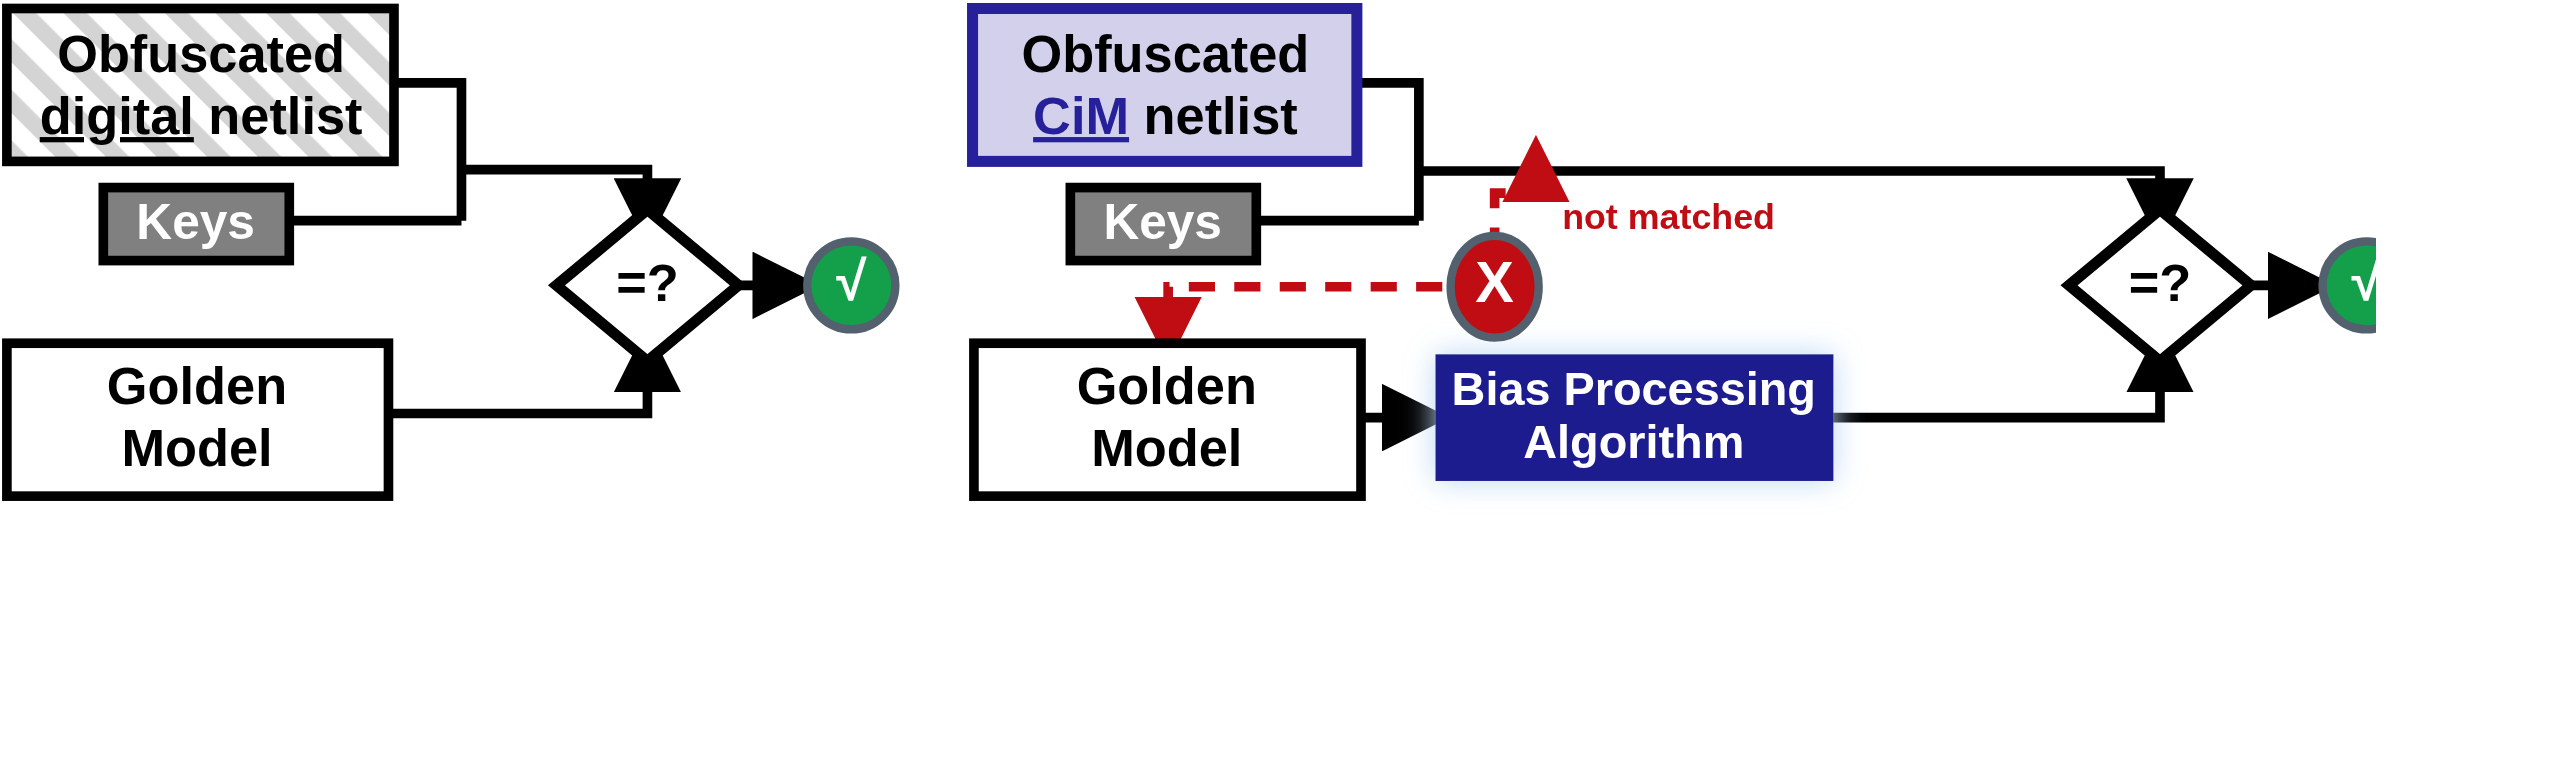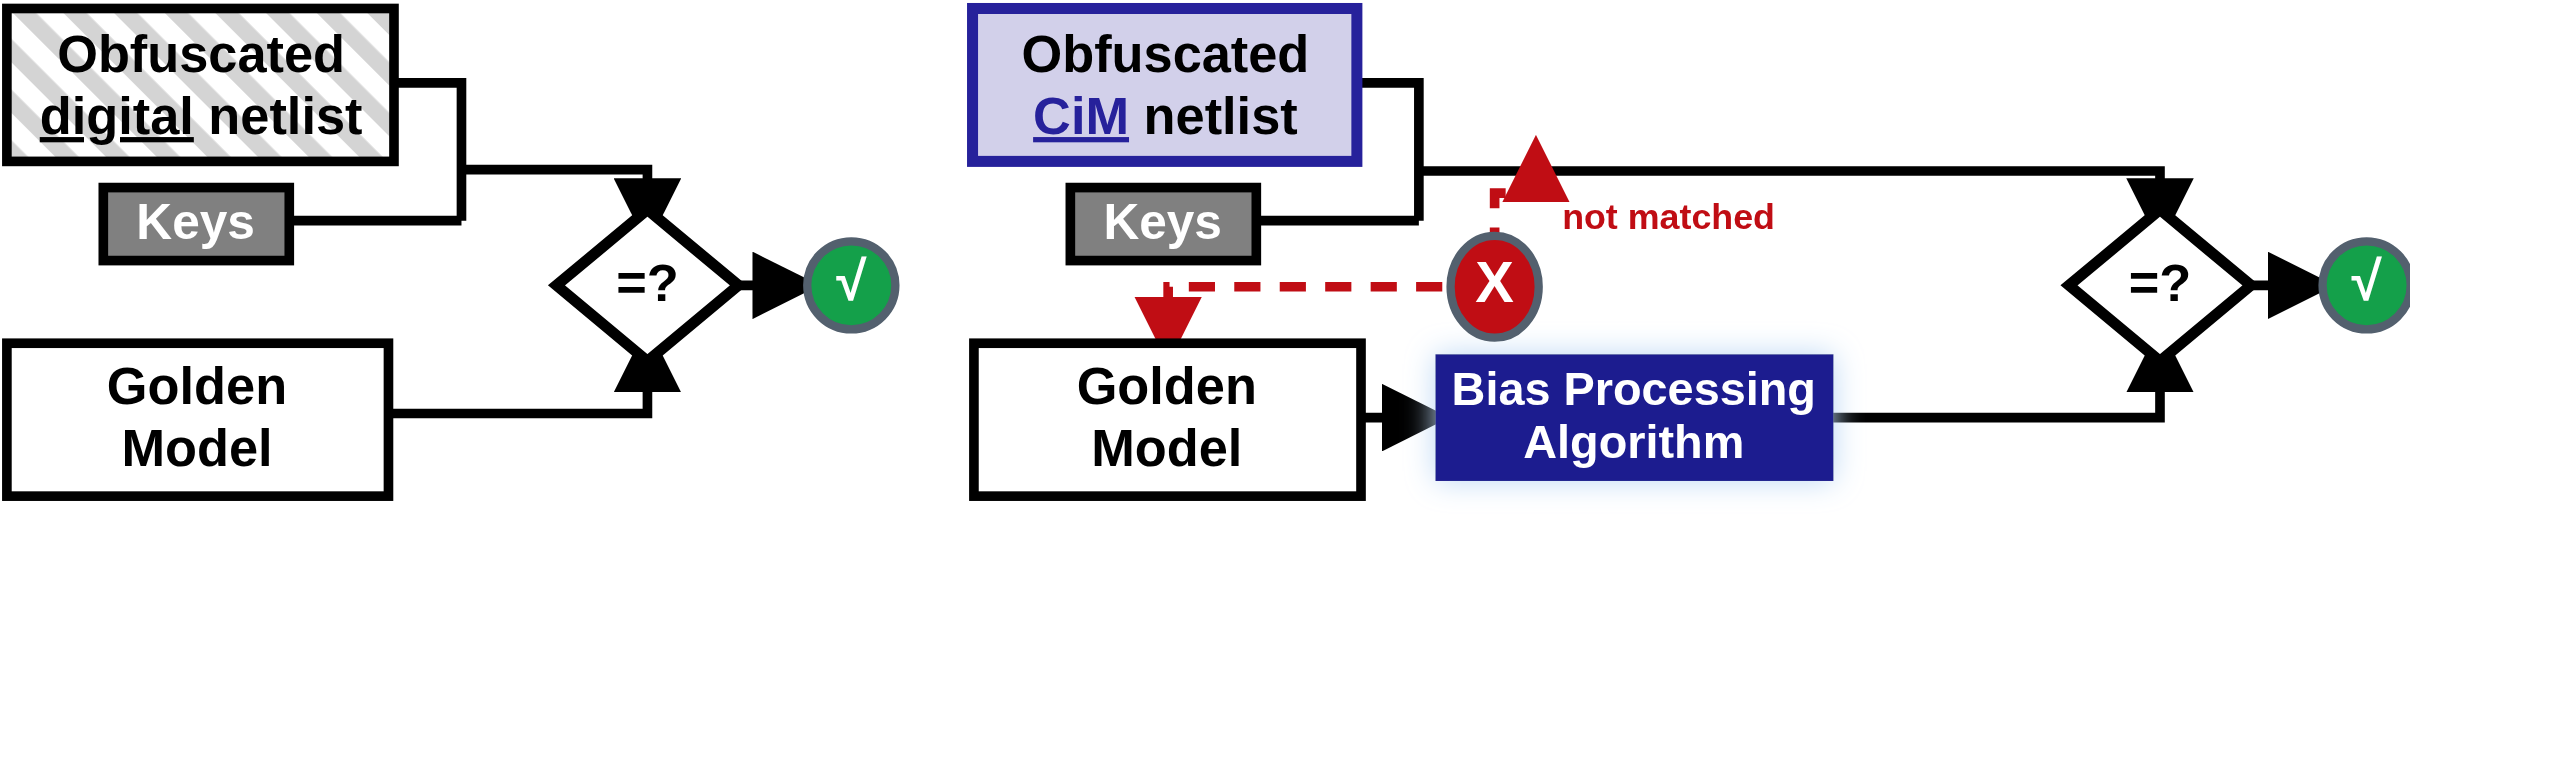--- a/index.html
+++ b/index.html
@@ -7,21 +7,20 @@
     padding: 0;
     background: #ffffff;
   }
   #stage {
     position: relative;
     width: 2376px;
     height: 776px;
     background: #ffffff;
     overflow: hidden;
     font-family: "Liberation Sans", sans-serif;
-    padding-left: 34px;
   }
   svg.diagram {
     position: absolute;
     left: 0;
     top: 0;
     width: 2576px;
     height: 776px;
     display: block;
   }
   .box-text {

